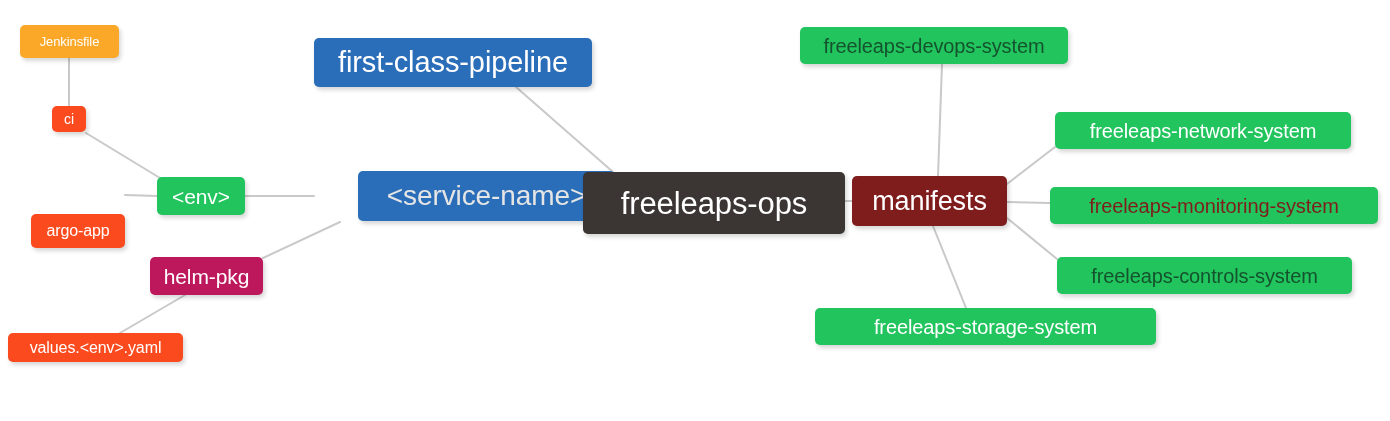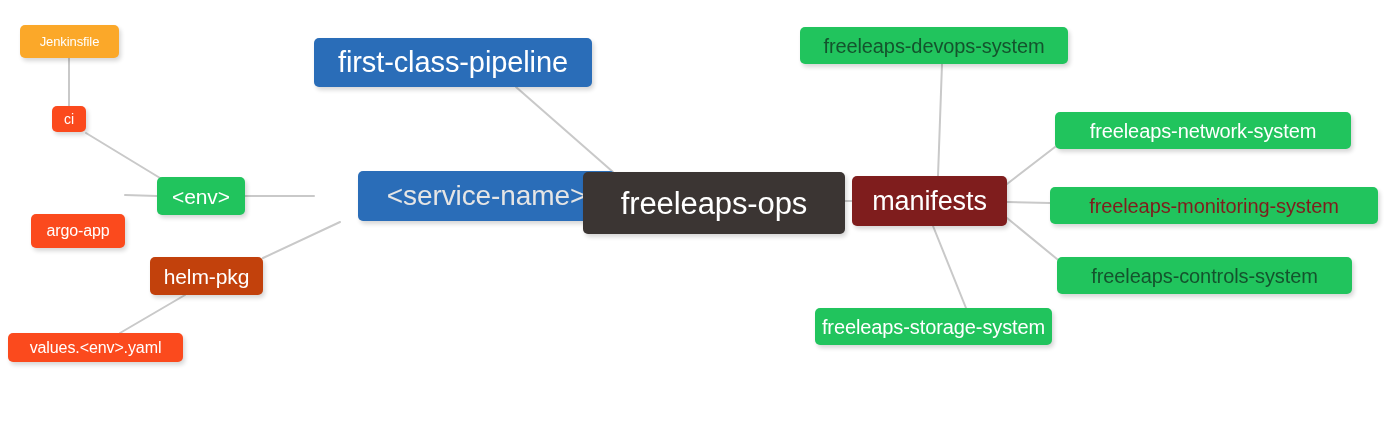--- a/index.html
+++ b/index.html
@@ -69,21 +69,21 @@
       </div>
       <div class="node" style="left: 52px; top: 106px; width: 34px; height: 26px; background: rgb(251, 74, 29); font-size: 14px; color: rgb(255, 255, 255);">
         <span class="node-label">ci</span>
       </div>
       <div class="node" style="left: 31px; top: 178px; width: 94px; height: 34px; background: rgb(251, 74, 29); font-size: 16px; color: rgb(255, 255, 255); margin-top: 36px;">
         <span class="node-label">argo-app</span>
       </div>
       <div class="node" style="left: 157px; top: 177px; width: 88px; height: 38px; background: rgb(33, 196, 93); font-size: 21px; color: rgb(255, 255, 255);">
         <span class="node-label">&lt;env&gt;</span>
       </div>
-      <div class="node" style="left: 150px; top: 257px; width: 113px; height: 38px; background: #c2410c; font-size: 21px; color: rgb(255, 255, 255);">
+      <div class="node" style="left: 150px; top: 257px; width: 113px; height: 38px; background: #be185d; font-size: 21px; color: rgb(255, 255, 255);">
         <span class="node-label">helm-pkg</span>
       </div>
       <div class="node" style="left: 8px; top: 333px; width: 175px; height: 29px; background: rgb(251, 74, 29); font-size: 16px; color: rgb(255, 255, 255);">
         <span class="node-label">values.&lt;env&gt;.yaml</span>
       </div>
       <div class="node" style="left: 314px; top: 38px; width: 278px; height: 49px; background: rgb(42, 109, 184); font-size: 29px; color: rgb(255, 255, 255);">
         <span class="node-label">first-class-pipeline</span>
       </div>
       <div class="node" style="left: 314px; top: 171px; width: 257px; height: 50px; background: rgb(42, 109, 184); font-size: 28px; color: #e5e5e5; margin-left: 44px;">
         <span class="node-label">&lt;service-name&gt;</span>
@@ -99,17 +99,17 @@
       </div>
       <div class="node" style="left: 1055px; top: 112px; width: 296px; height: 37px; background: rgb(33, 196, 93); font-size: 20px; color: rgb(255, 255, 255);">
         <span class="node-label">freeleaps-network-system</span>
       </div>
       <div class="node" style="left: 1050px; top: 187px; width: 328px; height: 37px; background: rgb(33, 196, 93); font-size: 20px; color: #7f1d1d; align-items: center;">
         <span class="node-label">freeleaps-monitoring-system</span>
       </div>
       <div class="node" style="left: 1057px; top: 257px; width: 295px; height: 37px; background: rgb(33, 196, 93); font-size: 20px; color: #14532d;">
         <span class="node-label">freeleaps-controls-system</span>
       </div>
-      <div class="node" style="left: 815px; top: 308px; width: 237px; height: 37px; background: rgb(33, 196, 93); font-size: 20px; color: rgb(255, 255, 255);">
+      <div class="node" style="left: 815px; top: 308px; width: 341px; height: 37px; background: rgb(33, 196, 93); font-size: 20px; color: rgb(255, 255, 255);">
         <span class="node-label">freeleaps-storage-system</span>
       </div>
     </div>
 </div>
 
 </body></html>

